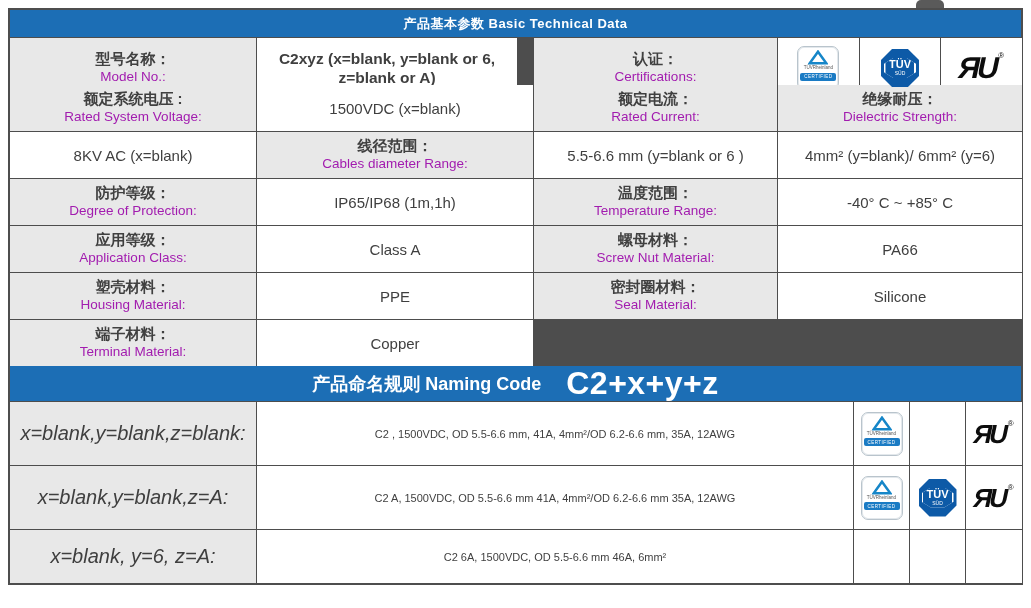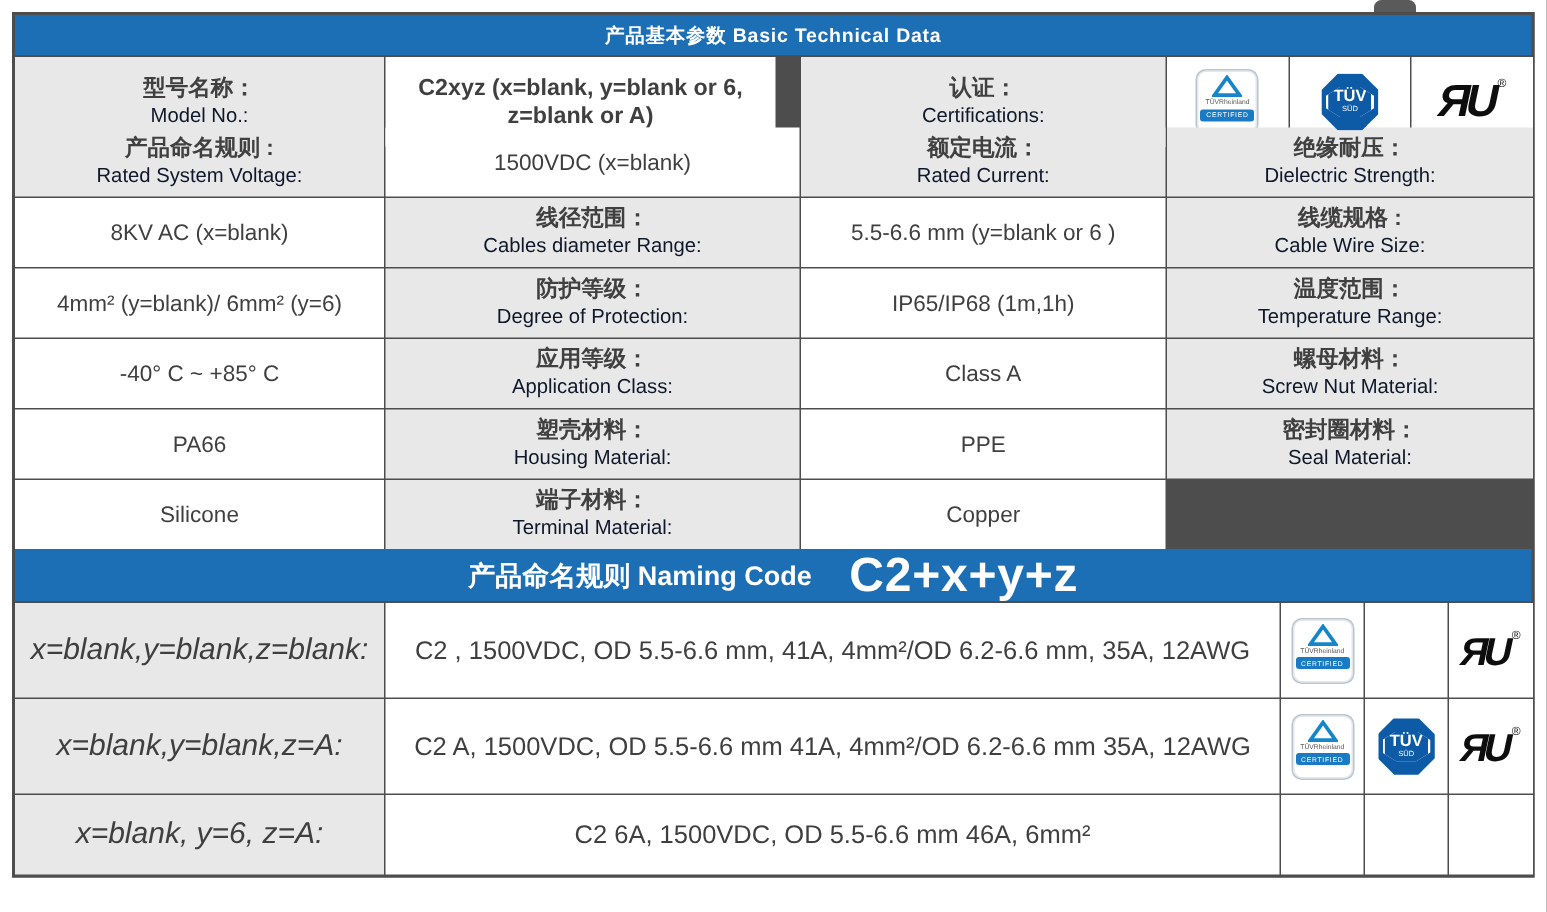--- a/index.html
+++ b/index.html
@@ -22,25 +22,25 @@
   .spec { grid-template-columns:246px 276px 243px 244px; grid-auto-rows:46px; border-top:1px solid #4d4d4d; }
   .spec .r1 { height:60px; }
   .naming { grid-template-columns:246px 596px 55px 55px 56px; border-top:1px solid #4d4d4d; }
   .naming .nr1, .naming .nr2 { height:63px; }
   .naming .nr3 { height:53px; }
 
   .cell { background:#fff; display:flex; align-items:center; justify-content:center;
     text-align:center; color:#3f3f3f; }
   .lab { background:#e8e8e8; flex-direction:column; line-height:1.25; }
   .lab .cn { font-size:15px; font-weight:bold; color:#404040; }
-  .lab .en { font-size:13.5px; color:#0f172a; }
+  .lab .en { font-size:13.5px; color:#a21caf; }
   .val { font-size:15px; padding:18px 8px; }
   .val.bold { font-weight:bold; font-size:15.5px; line-height:1.25; max-width:260px; }
   .cond { background:#e8e8e8; font-size:20px;font-style:italic; }
-  .nval { font-size:17px; padding:0 6px; }
+  .nval { font-size:11px; padding:0 6px; }
 
   
   .certcell { background:#4d4d4d; display:grid; grid-template-columns:1fr 1fr 1fr; gap:1px; }
   .certcell .sub { background:#fff; display:flex; align-items:center; justify-content:center; }
   .iconcell { background:#fff; display:flex; align-items:center; justify-content:center; }
 
   
   .tuvr { width:42px; height:44px; background:#fff; border:1px solid #b9c4cc;
     border-radius:7px; display:flex; flex-direction:column; align-items:center;
     overflow:hidden; box-shadow:0 0 0 1px #e3e8ec inset; }
@@ -112,44 +112,40 @@
         </div>
         <div class="sub">
           <div class="ulm">
             <span class="ul-g">ЯU</span>
             <span class="ul-r">®</span>
           </div>
         </div>
       </div>
 
       <div class="cell lab">
-        <span class="cn">产品命名规则 :</span>
+        <span class="cn">额定系统电压 :</span>
           <span class="en">Rated System Voltage:</span>
       </div>
       <div class="cell val">1500VDC (x=blank)</div>
       <div class="cell lab">
         <span class="cn">额定电流：</span>
           <span class="en">Rated Current:</span>
       </div>
 
       <div class="cell lab">
         <span class="cn">绝缘耐压：</span>
           <span class="en">Dielectric Strength:</span>
       </div>
       <div class="cell val">8KV AC (x=blank)</div>
       <div class="cell lab">
         <span class="cn">线径范围：</span>
           <span class="en">Cables diameter Range:</span>
       </div>
       <div class="cell val">5.5-6.6 mm (y=blank or 6 )</div>
 
-      <div class="cell lab">
-        <span class="cn">线缆规格 :</span>
-          <span class="en">Cable Wire Size:</span>
-      </div>
       <div class="cell val">4mm² (y=blank)/ 6mm² (y=6)</div>
       <div class="cell lab">
         <span class="cn">防护等级：</span>
           <span class="en">Degree of Protection:</span>
       </div>
       <div class="cell val">IP65/IP68 (1m,1h)</div>
 
       <div class="cell lab">
         <span class="cn">温度范围：</span>
           <span class="en">Temperature Range:</span>

